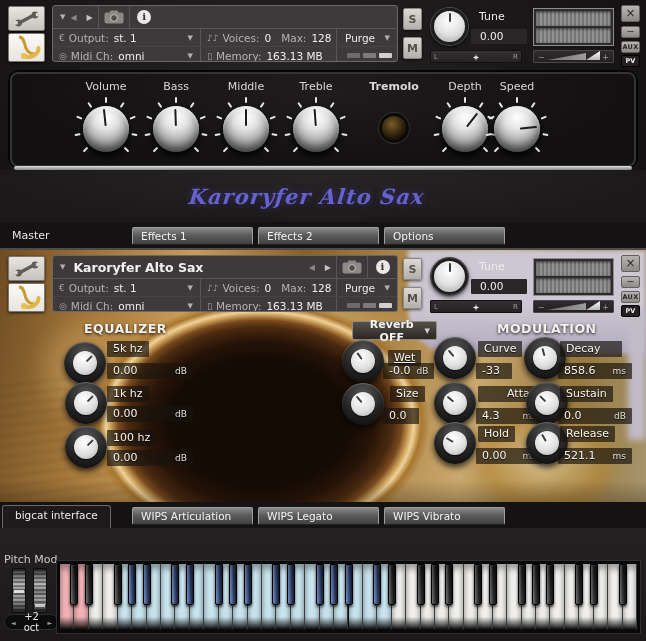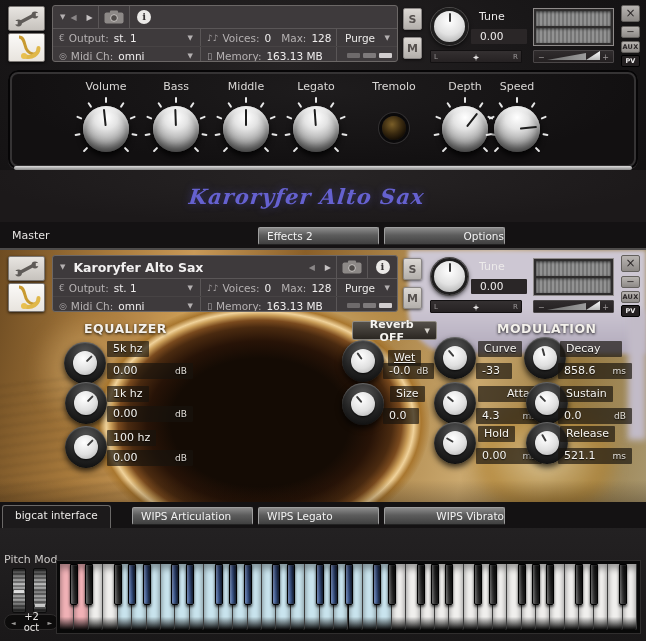--- a/index.html
+++ b/index.html
@@ -74,21 +74,21 @@
   .rbtn.close{top:5px;height:17px;font-size:12px;line-height:14px;}
   .rbtn.minim{top:26px;height:12px;font-size:10px;line-height:9px;}
   .rbtn.auxb{top:41px;height:12px;font-size:6.5px;font-weight:bold;line-height:10px;text-transform:uppercase;letter-spacing:.3px;}
   .rbtn.pvb{top:55px;height:12px;font-size:6.5px;font-weight:bold;line-height:10px;background:#242021;color:#f0eeee;border-color:#000;text-transform:uppercase;}
   
   #amp{position:absolute;left:8px;top:70px;width:630px;height:99px;border-radius:10px;
     background:radial-gradient(ellipse at 50% 20%,#1e1c1d,#121011 70%);
     box-shadow:inset 0 0 0 2px #060506,inset 0 0 0 4px #353334,0 1px 0 #3a3738;}
   .amp-cell{position:absolute;top:10px;width:64px;text-align:center;}
   .amp-cell:nth-child(1){left:66px;}.amp-cell:nth-child(2){left:136px;}.amp-cell:nth-child(3){left:206px;}
-  .amp-cell:nth-child(4){left:276px;}.amp-cell:nth-child(5){left:354px;}.amp-cell:nth-child(6){left:425px;}.amp-cell:nth-child(7){left:477px;}
+  .amp-cell:nth-child(4){left:276px;}.amp-cell:nth-child(5){left:354px;font-weight:bold;}.amp-cell:nth-child(6){left:425px;}.amp-cell:nth-child(7){left:477px;}
   .amp-label{font-size:11px;color:#dad8d6;height:13px;}
   .amp-knob{position:relative;width:46px;height:46px;margin:13px auto 0;border-radius:50%;
     background:radial-gradient(circle at 50% 25%,#ffffff 0%,#e4e4e4 28%,#ababab 58%,#707070 85%,#4c4c4c 100%);
     box-shadow:0 4px 6px rgba(0,0,0,.85),inset 0 -5px 8px rgba(0,0,0,.45),inset 0 3px 3px rgba(255,255,255,.7);}
   .tick{position:absolute;left:50%;top:50%;width:2px;height:6px;margin-left:-1px;margin-top:-3px;background:#e6e6e6;border-radius:1px;}
   .ptr{position:absolute;inset:0;}
   .ptr::before{content:"";position:absolute;top:3px;left:50%;width:2.5px;height:17px;margin-left:-1.2px;background:#1d1d1d;border-radius:2px;}
   .amp-led{width:24px;height:24px;margin:23px auto 0;border-radius:50%;
     background:radial-gradient(circle at 42% 35%,#7a5e28 0%,#3a2a10 45%,#110b04 78%);
     box-shadow:0 0 0 3px #0a090a,0 0 0 4px #323031,0 2px 4px #000;}
@@ -96,21 +96,21 @@
   
   .logo{position:absolute;left:0;top:170px;width:646px;height:52px;background:radial-gradient(ellipse at 50% 10%,#272425,#1c191a 75%);display:flex;align-items:center;justify-content:center;}
   .logo-text{font-family:"DejaVu Serif","Liberation Serif",serif;font-style:italic;font-weight:bold;font-size:21px;color:#6561cf;letter-spacing:1px;transform:translateX(-16px) skewX(-6deg);text-shadow:0 0 8px rgba(80,76,190,.45);}
   
   .tabstrip{position:absolute;left:0;width:646px;height:28px;background:#141213;border-bottom:2px solid #4e4c4b;box-sizing:border-box;}
   #tabs1{top:222px;}
   #tabs2{top:252px;}
   .tab-active1{position:absolute;left:12px;top:7px;font-size:11px;color:#e6e4e2;}
   .tab-active2{position:absolute;left:2px;top:3px;height:23px;padding:3px 12px 0;background:#1c1a1b;border:1px solid #6a6867;border-bottom:none;border-radius:3px 3px 0 0;font-size:10.5px;color:#eceae8;box-sizing:border-box;}
   .tab-btn{position:absolute;top:5px;width:121px;height:18px;background:linear-gradient(#8b8b8b,#5c5c5c 45%,#404040);border:1px solid #9e9e9e;border-bottom-color:#222;border-radius:2px;color:#f2f2f2;font-size:10.5px;text-align:left;padding:0 0 1px 8px;box-sizing:border-box;font-family:inherit;cursor:default;}
-  .tb0{left:132px;}.tb1{left:258px;}.tb2{left:384px;text-align:right;}
+  .tb0{left:132px;}.tb1{left:258px;}.tb2{left:384px;}
   
   .sec-title{position:absolute;font-size:12.5px;font-weight:bold;letter-spacing:.5px;color:#f4f1ec;text-shadow:0 1px 3px rgba(0,0,0,.9);}
   .k2{position:absolute;width:42px;height:42px;transform:translate(-50%,-50%);border-radius:50%;
     background:radial-gradient(circle at 50% 28%,#585858,#242424 55%,#0b0b0b 92%);
     box-shadow:0 3px 6px rgba(0,0,0,.75),inset 0 1px 1px rgba(150,150,150,.5);}
   .k2 .cap{position:absolute;left:50%;top:50%;width:24px;height:24px;transform:translate(-50%,-50%);border-radius:50%;
     background:radial-gradient(circle at 42% 32%,#ffffff,#e0e0e0 55%,#aaaaaa);box-shadow:0 1px 2px rgba(0,0,0,.8);}
   .kptr{position:absolute;inset:0;}
   .kptr::before{content:"";position:absolute;top:2px;left:50%;width:2px;height:8px;margin-left:-1px;background:#3c3c3c;border-radius:1px;}
   .pbox{position:absolute;background:rgba(24,19,13,.68);color:#f5f3ef;font-size:11px;padding:1px 6px 2px;border-radius:1px;white-space:nowrap;box-sizing:border-box;text-shadow:0 1px 1px rgba(0,0,0,.8);}
@@ -284,21 +284,21 @@
               <i class="tick" style="transform: rotate(-34deg) translateY(-29px);"></i>
               <i class="tick" style="transform: rotate(0deg) translateY(-29px);"></i>
               <i class="tick" style="transform: rotate(34deg) translateY(-29px);"></i>
               <i class="tick" style="transform: rotate(67deg) translateY(-29px);"></i>
               <i class="tick" style="transform: rotate(101deg) translateY(-29px);"></i>
               <i class="tick" style="transform: rotate(135deg) translateY(-29px);"></i>
               <div class="ptr" style="transform: rotate(0deg);"></div>
             </div>
           </div>
           <div class="amp-cell">
-            <div class="amp-label">Legato</div>
+            <div class="amp-label">Treble</div>
             <div class="amp-knob">
               <i class="tick" style="transform: rotate(-135deg) translateY(-29px);"></i>
               <i class="tick" style="transform: rotate(-101deg) translateY(-29px);"></i>
               <i class="tick" style="transform: rotate(-67deg) translateY(-29px);"></i>
               <i class="tick" style="transform: rotate(-34deg) translateY(-29px);"></i>
               <i class="tick" style="transform: rotate(0deg) translateY(-29px);"></i>
               <i class="tick" style="transform: rotate(34deg) translateY(-29px);"></i>
               <i class="tick" style="transform: rotate(67deg) translateY(-29px);"></i>
               <i class="tick" style="transform: rotate(101deg) translateY(-29px);"></i>
               <i class="tick" style="transform: rotate(135deg) translateY(-29px);"></i>
@@ -340,20 +340,21 @@
             </div>
           </div>
         </div>
     </div>
     <div class="shelf"></div>
     <div class="logo">
       <span class="logo-text">Karoryfer Alto Sax</span>
     </div>
     <div class="tabstrip" id="tabs1">
       <span class="tab-active1">Master</span>
+      <button class="tab-btn tb0">Effects 1</button>
       <button class="tab-btn tb1">Effects 2</button>
       <button class="tab-btn tb2">Options</button>
     </div>
   </section>
 
   <section class="inst" id="inst2">
 
     <div class="ph ph-base"></div>
     <div class="ph ph-gold3"></div>
     <div class="ph ph-gold1"></div>

